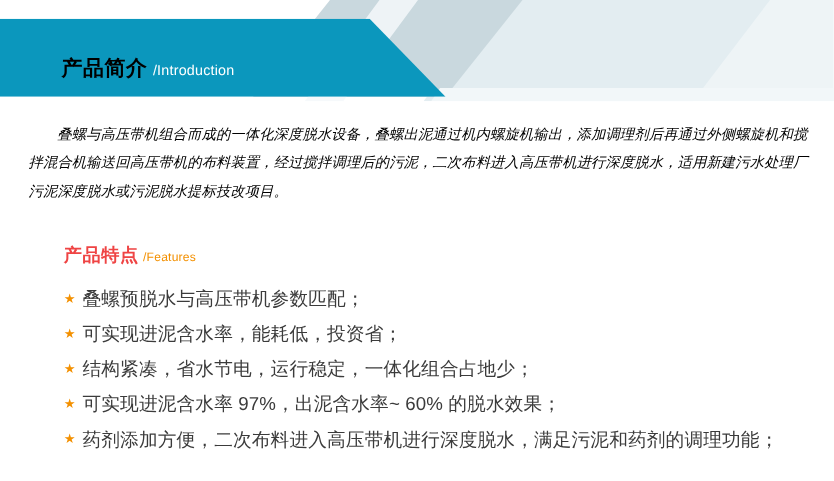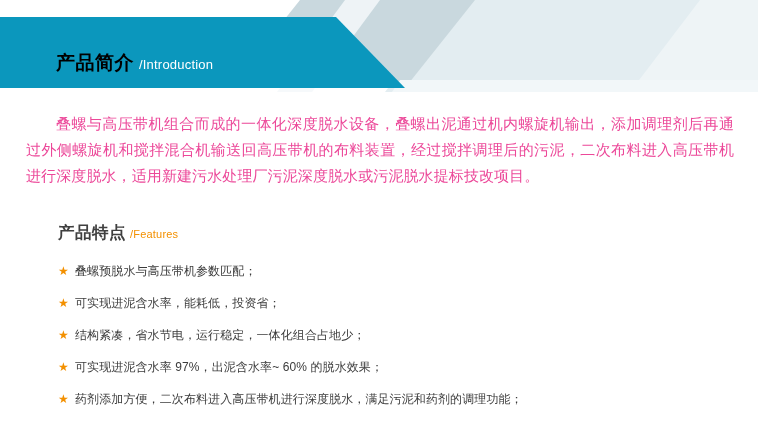--- a/index.html
+++ b/index.html
@@ -69,45 +69,46 @@
     letter-spacing: 0.2px;
     margin-left: 5px;
   }
 
   
   .intro {
     position: absolute;
     left: 26px;
     top: 96px;
     width: 708px;
-    font-size: 15px;
+    font-size: 13px;
     line-height: 26px;
-    color: #ec4899;
+    color: #000000;
     text-align: justify;
     text-justify: inter-ideograph;
     text-indent: 2em;
     letter-spacing: 0.1px;
+    font-style: italic;
   }
 
   
   .features {
     position: absolute;
     left: 58px;
     top: 224px;
     width: 680px;
   }
   .features-title {
     white-space: nowrap;
     line-height: 1;
     margin-bottom: 19px;
   }
   .features-title .cn {
     font-size: 16.5px;
     font-weight: bold;
-    color: #404040;
+    color: #ef4444;
     letter-spacing: 0.5px;
   }
   .features-title .en {
     font-size: 11px;
     font-weight: normal;
     color: #f39000;
     letter-spacing: 0.2px;
     margin-left: 4px;
   }
 
@@ -125,21 +126,21 @@
   .feature-bullet {
     flex: 0 0 auto;
     width: 17px;
     color: #f39000;
     font-size: 12px;
     line-height: 23px;
     text-align: left;
   }
   .feature-text {
     flex: 1 1 auto;
-    font-size: 12px;
+    font-size: 17px;
     line-height: 23px;
     color: #3b3b3b;
     letter-spacing: 0.1px;
   }
 </style>
 </head>
 <body>
 
 <div id="page">
 

